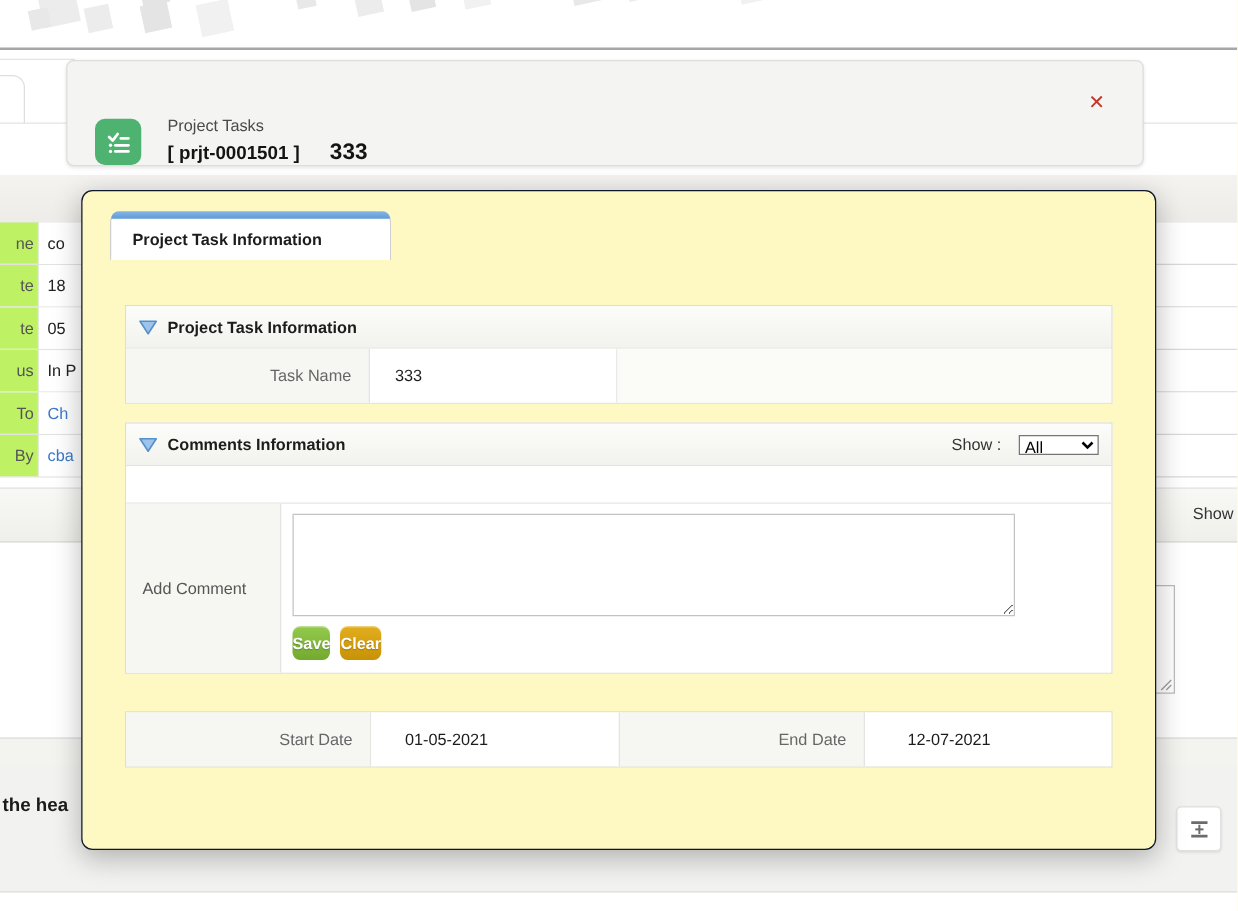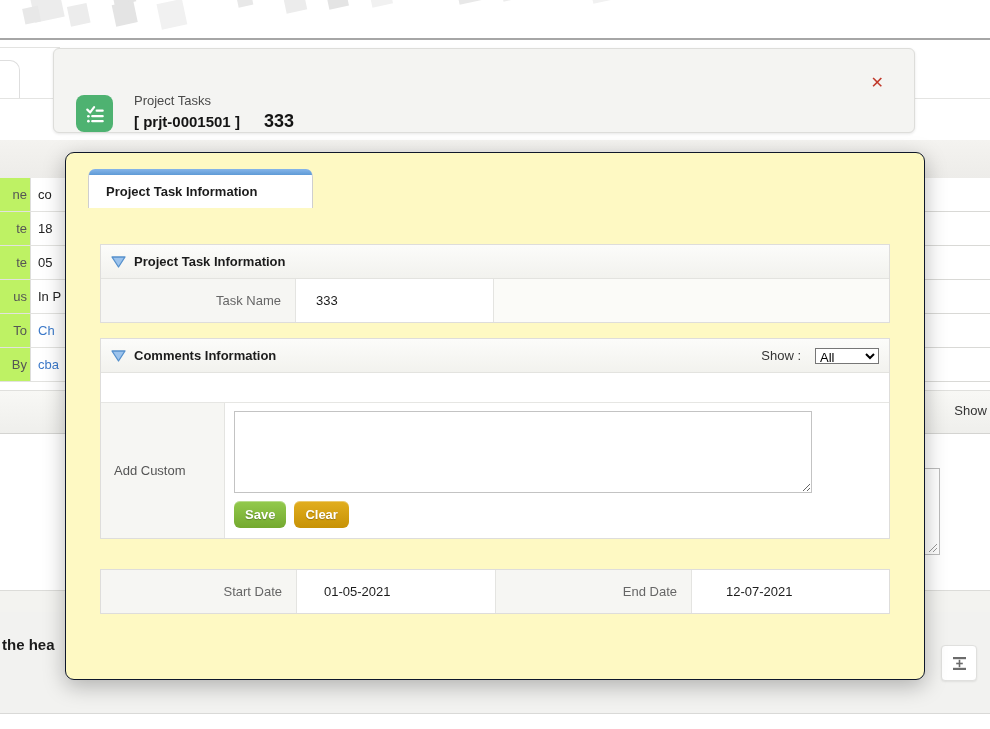--- a/index.html
+++ b/index.html
@@ -95,21 +95,21 @@
   .cell.val.date2{padding-left:34px;flex:1;border-right:none;}
   .comments-empty{height:29px;background:#fff;}
   .addrow{display:flex;border-top:1px solid #e6e6e3;background:#fff;}
   .addlabel{width:124px;background:#f6f6f3;border-right:1px solid #e4e4e1;display:flex;
           align-items:center;padding-left:13px;font-size:13px;color:#555;box-sizing:border-box;}
   .addbody{flex:1;padding:8px 0 10px 9px;}
   .comment-textarea{width:578px;height:82px;border:1px solid #c3c3c3;resize:both;
           font-family:inherit;font-size:13px;box-sizing:border-box;display:block;}
   .btns{margin-top:8px;display:flex;gap:8px;}
   .btn{border:none;border-radius:6px;color:#fff;font-weight:bold;font-size:13px;
-          font-family:inherit;padding:6px 11px;cursor:pointer;text-shadow:0 1px 1px rgba(0,0,0,.25);
+          font-family:inherit;padding:6px 0;cursor:pointer;text-shadow:0 1px 1px rgba(0,0,0,.25);
           box-shadow:inset 0 1px 0 rgba(255,255,255,.35);}
   .btn-save{background:linear-gradient(var(--save-green-light,#93ca4d),var(--save-green,#74a92f));}
   .btn-clear{background:linear-gradient(var(--clear-gold-light,#e2ae1f),var(--clear-gold,#c79206));}
   .tri{flex:0 0 auto;}
 </style>
 </head>
 <body>
 
 <div class="screen">
 
@@ -248,21 +248,21 @@
         </svg>
         <span class="fs-title">Comments Information</span>
         <span class="spacer"></span>
         <span class="show-label">Show :</span>
         <select class="show-select">
           <option>All</option>
         </select>
       </div>
       <div class="comments-empty"></div>
       <div class="addrow">
-        <div class="addlabel">Add Custom</div>
+        <div class="addlabel">Add Comment</div>
         <div class="addbody">
           <textarea class="comment-textarea" style=""></textarea>
           <div class="btns">
             <button class="btn btn-save">Save</button>
             <button class="btn btn-clear">Clear</button>
           </div>
         </div>
       </div>
     </div>
 

